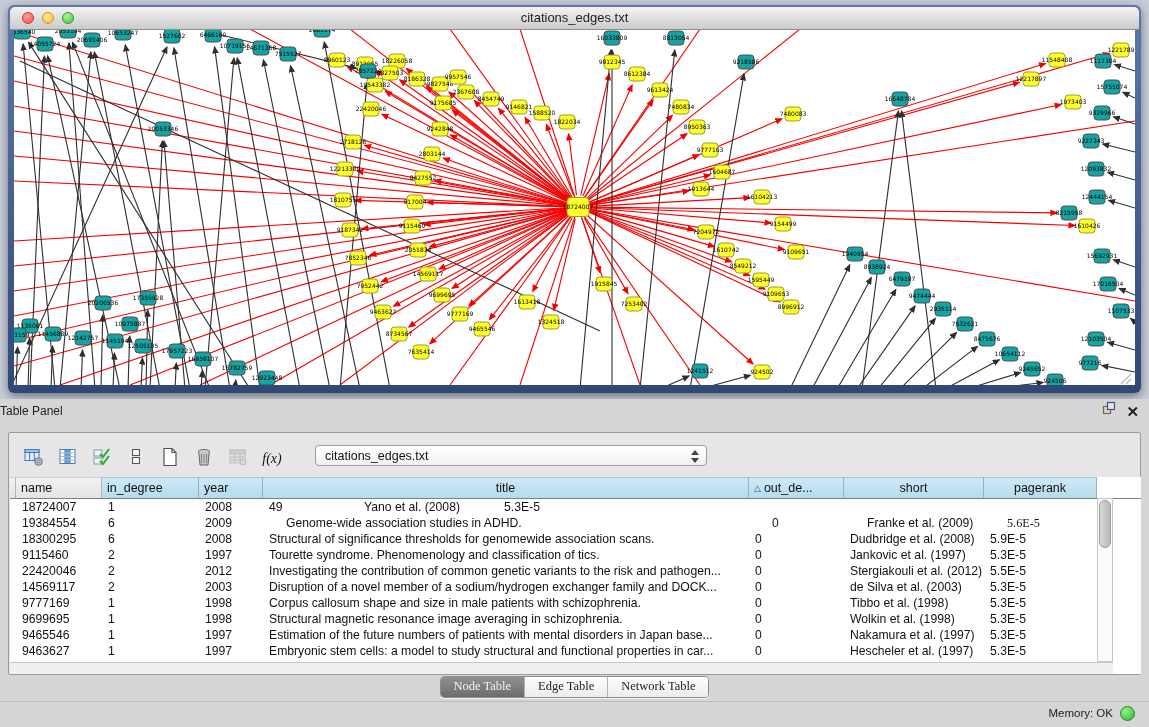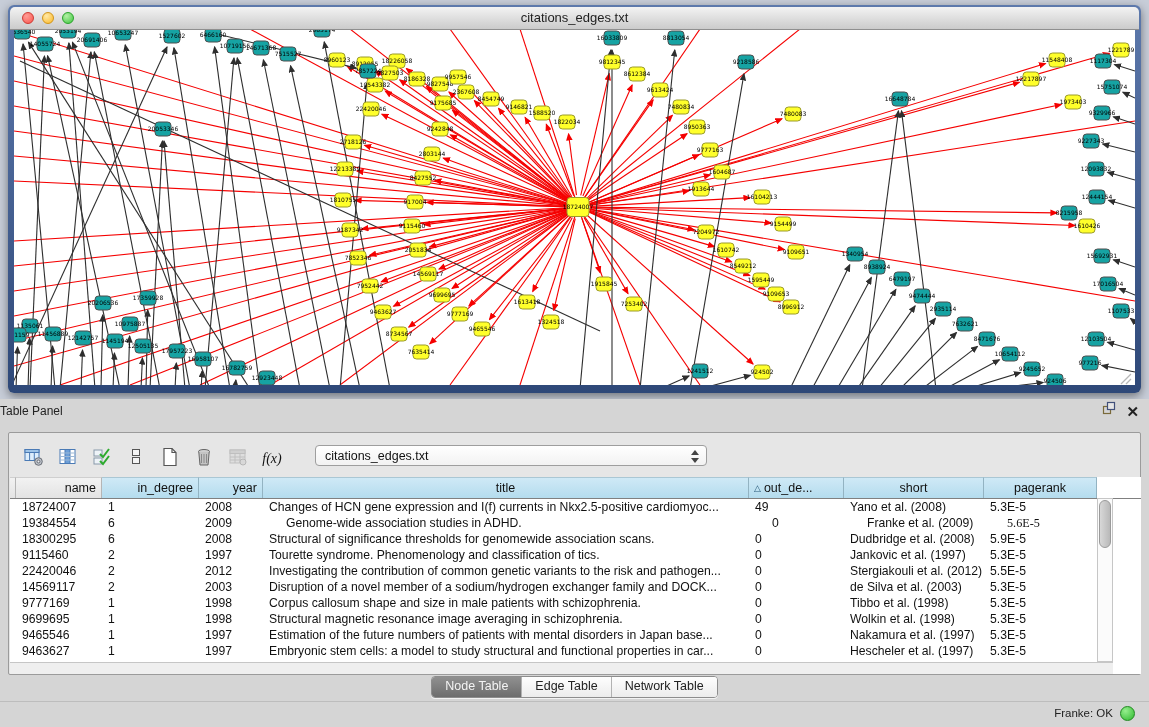--- a/index.html
+++ b/index.html
@@ -57,39 +57,39 @@
   .stepper .dn{bottom:1px;border-top:5px solid #444;}
   
   .tp-table{position:absolute;left:1px;top:44px;width:1131px;height:197px;background:#fff;}
   .thead{display:flex;height:21px;border-bottom:1px solid #808080;}
   .hcell{
     box-sizing:border-box;font-size:12.5px;color:#111;line-height:20px;
     background:linear-gradient(#cfe9f6,#b4dcee);border-right:1px solid #93b3c2;border-top:1px solid #aac7d4;
     overflow:hidden;white-space:nowrap;padding:0 5px;
   }
   .hcell.gray{background:linear-gradient(#f2f2f2,#e3e3e3);border-right:1px solid #b5b5b5;border-top:1px solid #cfcfcf;}
-  .hcell.r{text-align:right;} .hcell.c{text-align:center;} .hcell.l{text-align:left;}
+  .hcell.r{text-align:left;} .hcell.c{text-align:center;} .hcell.l{text-align:left;}
   .sorticon{font-size:9px;color:#2a5a7a;margin-right:3px;position:relative;top:-1px;}
   .tbody{position:relative;}
   .trow{display:flex;height:16px;}
   .tcell{
     box-sizing:border-box;font-size:12.2px;color:#111;line-height:16px;
     overflow:hidden;white-space:nowrap;padding:0 3px 0 6px;
   }
   .vscroll{
     position:absolute;left:1087px;top:21px;width:16px;height:164px;
     background:#fbfbfb;border:1px solid #c6c6c6;box-sizing:border-box;
   }
   .vthumb{margin:1px;height:46px;border-radius:7px;background:linear-gradient(90deg,#d8d8d8,#b9b9b9);border:1px solid #9a9a9a;}
   .hscroll{position:absolute;left:0;bottom:0;width:1103px;height:12px;background:#efefef;border-top:1px solid #c6c6c6;box-sizing:border-box;}
   
   .tp-tabs{position:absolute;left:0;top:277px;width:100%;text-align:center;}
   .seg{display:inline-flex;border:1px solid #8d8d8d;border-radius:4px;overflow:hidden;background:#fff;box-shadow:0 1px 0 rgba(255,255,255,.7);}
   .seg button{
-    font-family:Liberation Sans, sans-serif;font-size:12.5px;color:#222;
+    font-family:Liberation Serif, serif;font-size:12.5px;color:#222;
     padding:2px 13px 3px;border:none;background:linear-gradient(#fefefe,#ececec);
     border-left:1px solid #b2b2b2;line-height:15px;
   }
   .seg button:first-child{border-left:none;}
   .seg button.active{background:linear-gradient(#909090,#6d6d6d);color:#f4f4f4;}
   
   .statusbar{position:absolute;left:0;bottom:0;width:100%;height:25px;border-top:1px solid #bdbdbd;background:#d5d5d5;}
   .memlabel{position:absolute;right:36px;top:5px;font-size:11.5px;color:#222;}
   .memdot{
     position:absolute;right:14px;top:4px;width:15px;height:15px;border-radius:50%;
@@ -844,21 +844,20 @@
           <div class="hcell l" style="width: 95px;"><span class="sorticon">△</span>out_de...</div>
           <div class="hcell c" style="width: 140px;">short</div>
           <div class="hcell c" style="width: 113px;">pagerank</div>
         </div>
       <div class="tbody" id="tbody">
           <div class="trow">
             <div class="tcell" style="width: 6px; padding: 0px;"></div>
             <div class="tcell" style="width: 86px;">18724007</div>
             <div class="tcell" style="width: 97px;">1</div>
             <div class="tcell" style="width: 64px;">2008</div>
-            <div class="tcell" style="width: 486px;">Changes of HCN gene expression and I(f) currents in Nkx2.5-positive cardiomyoc...</div>
             <div class="tcell" style="width: 95px;">49</div>
             <div class="tcell" style="width: 140px;">Yano et al. (2008)</div>
             <div class="tcell" style="width: 113px;">5.3E-5</div>
           </div>
           <div class="trow">
             <div class="tcell" style="width: 6px; padding: 0px;"></div>
             <div class="tcell" style="width: 86px;">19384554</div>
             <div class="tcell" style="width: 97px;">6</div>
             <div class="tcell" style="width: 64px;">2009</div>
             <div class="tcell" style="width: 486px; margin-left: 17px;">Genome-wide association studies in ADHD.</div>
@@ -954,16 +953,16 @@
     </div>
   </div>
 
   <div class="tp-tabs" id="tabs"><span class="seg">
         <button class="active">Node Table</button>
         <button>Edge Table</button>
         <button>Network Table</button>
       </span></div>
 
   <div class="statusbar">
-    <span class="memlabel">Franke: OK</span>
+    <span class="memlabel">Memory: OK</span>
     <span class="memdot"></span>
   </div>
 </div>
 
 </body></html>

